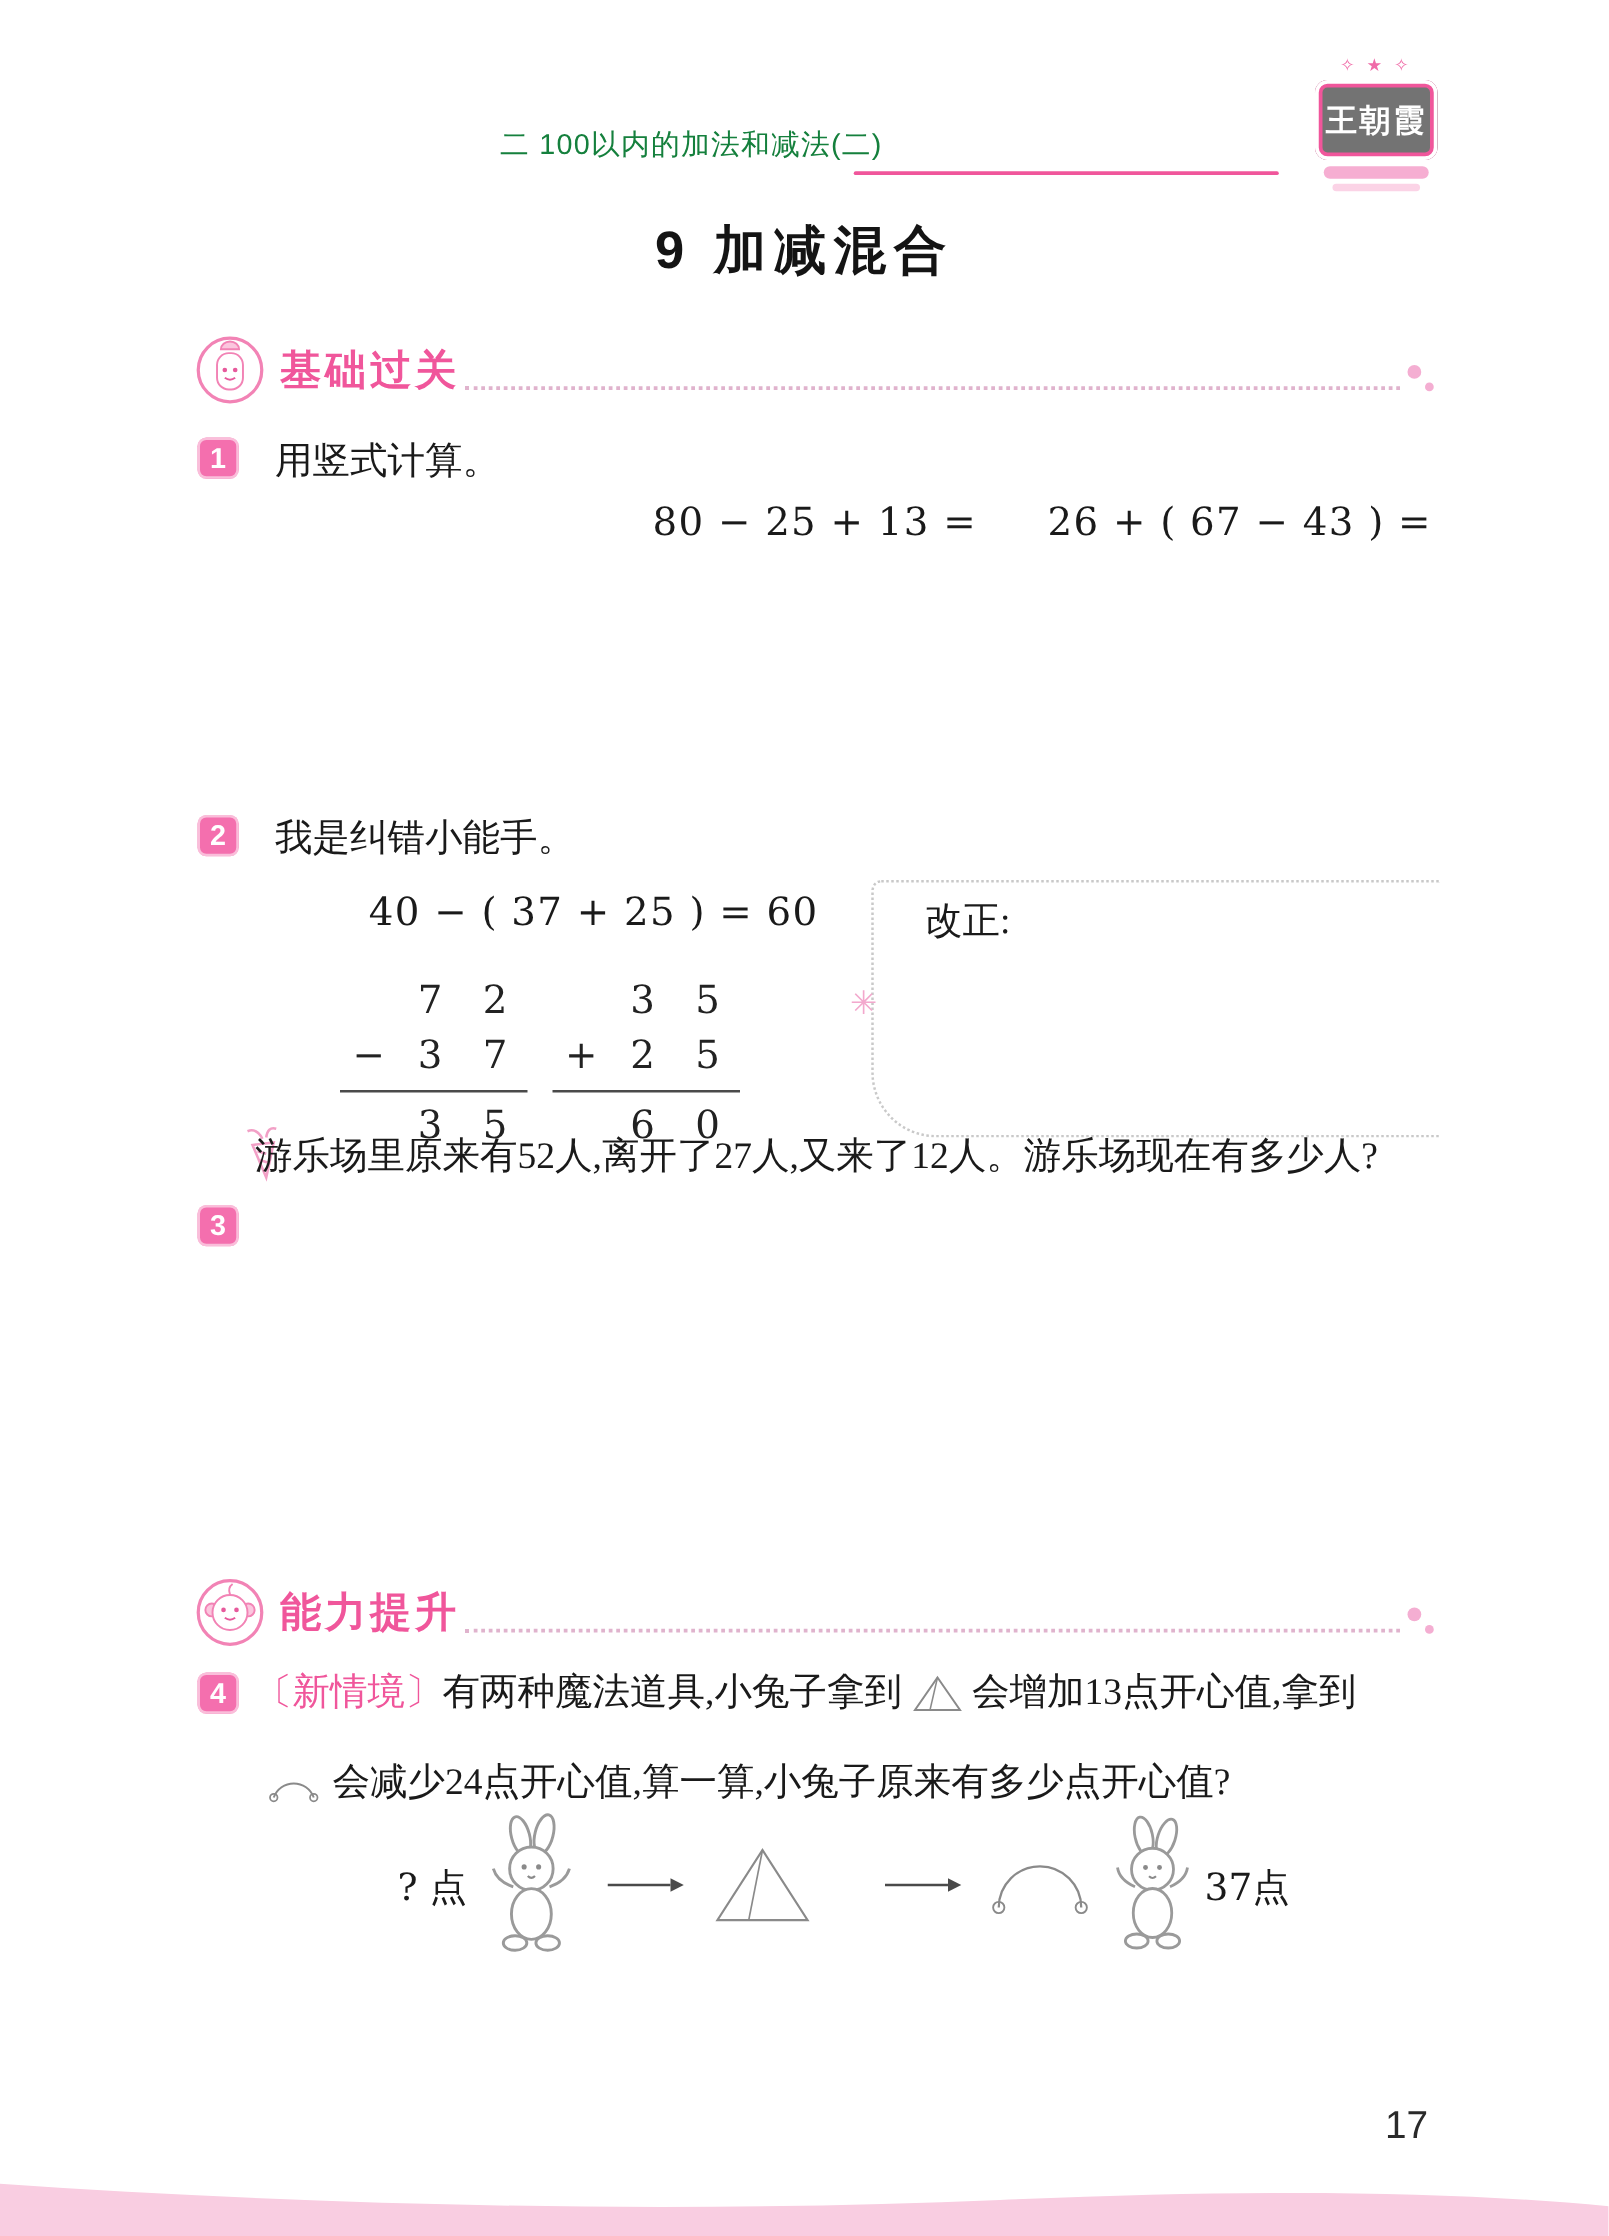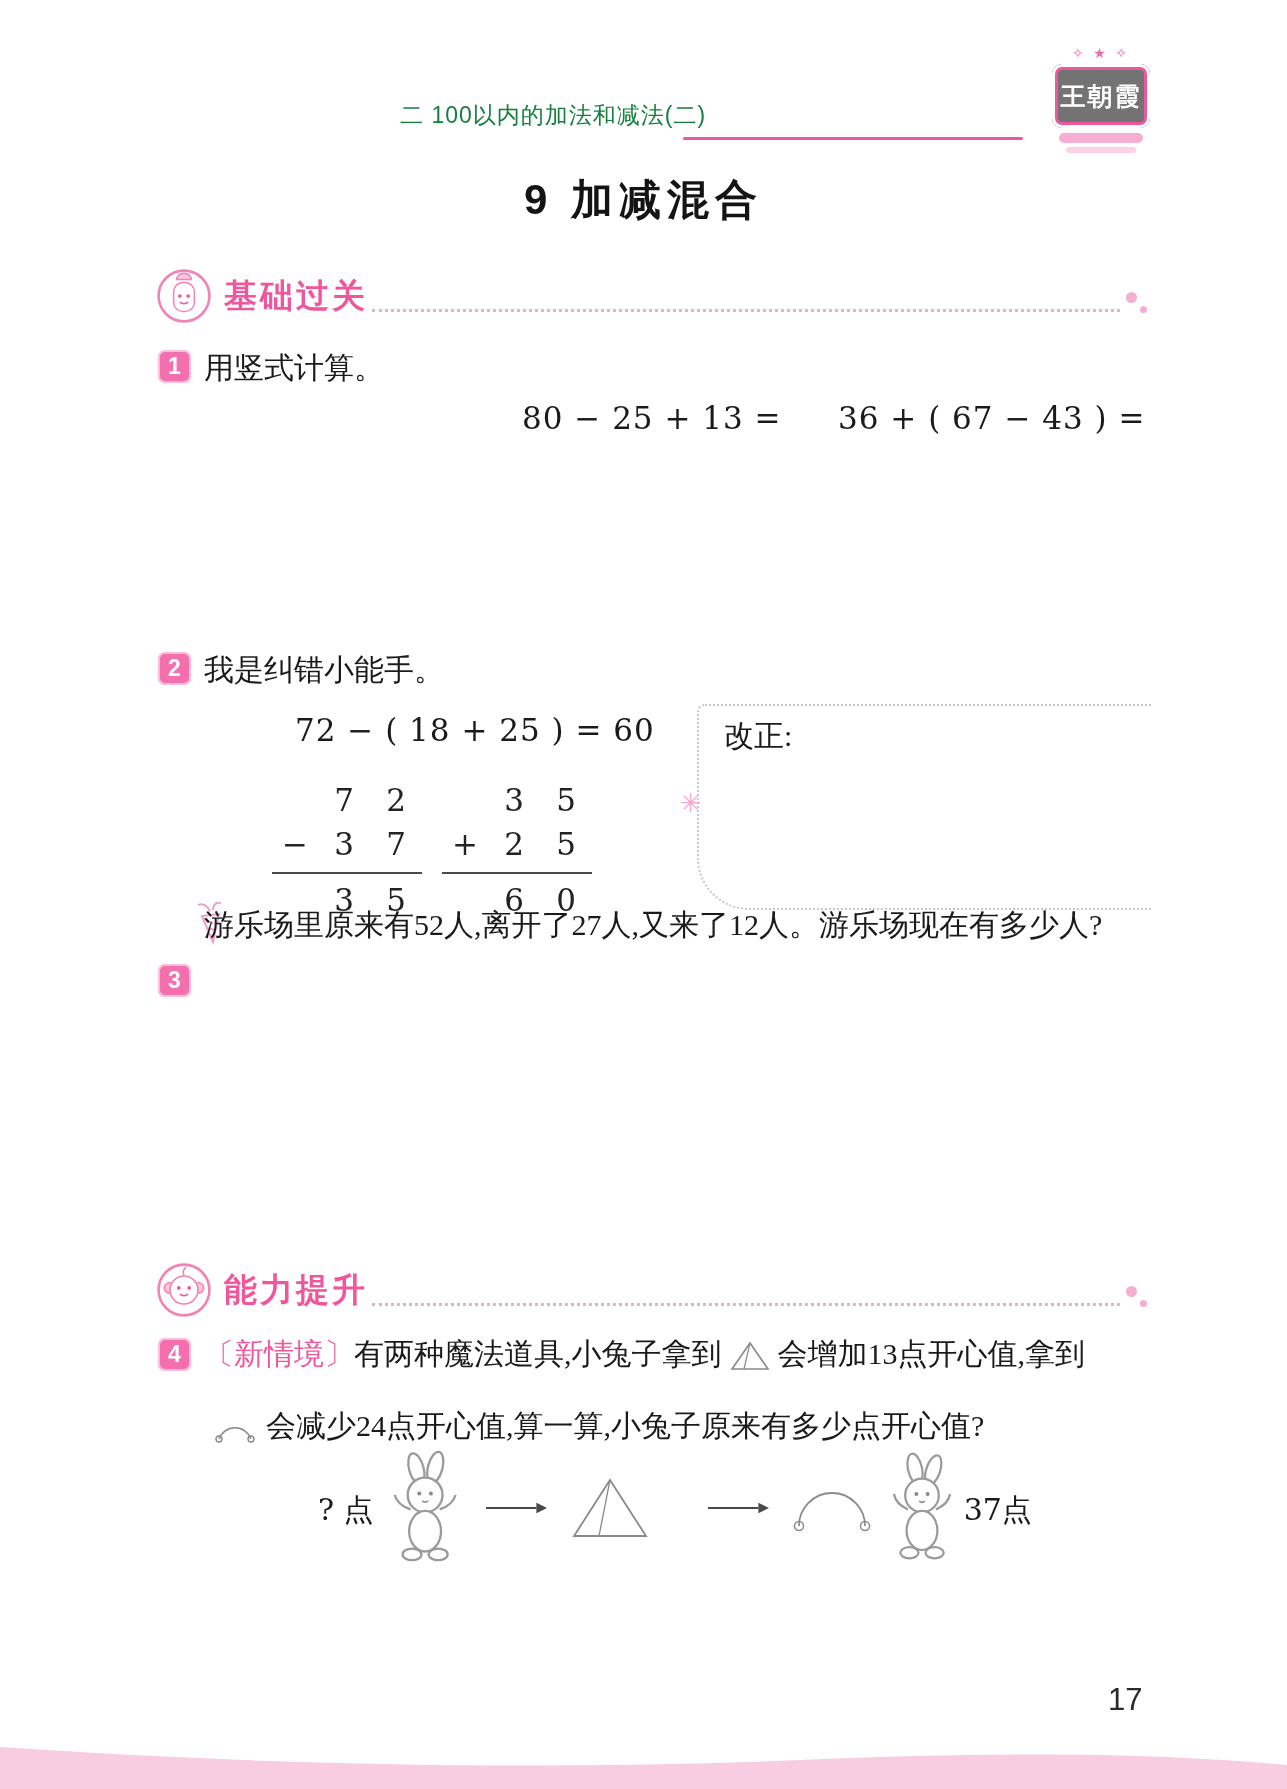--- a/index.html
+++ b/index.html
@@ -31,21 +31,21 @@
   .section-label{margin-left:12px;font-family:"Liberation Sans",sans-serif;font-weight:bold;
                  font-size:33px;color:#f0569b;letter-spacing:3px;white-space:nowrap;}
   .dotline{height:0;border-top:3px dotted #e0b3cd;}
   .dot{border-radius:50%;background:#f4aed2;}
 
   
   .qbadge{width:33px;height:33px;background:#f46fae;border-radius:7px;color:#fff;
           font-family:"Liberation Sans",sans-serif;font-weight:bold;font-size:23px;
           display:flex;align-items:center;justify-content:center;
           box-shadow:inset 0 0 0 2px rgba(255,255,255,.55);}
-  .prompt{font-size:30px;white-space:nowrap;}
+  .prompt{font-size:30px;white-space:nowrap;margin-left:16px;}
   .math{font-family:"DejaVu Serif","Liberation Serif",serif;font-size:31px;letter-spacing:1px;white-space:nowrap;}
   .qtext{font-size:30px;line-height:58px;}
   .pink{color:#f0569b;}
 
   
   .vcalc{display:grid;grid-template-columns:46px 52px 52px;row-gap:8px;
          font-family:"DejaVu Serif","Liberation Serif",serif;font-size:31px;text-align:center;color:#222;}
   .vcalc .rule{grid-column:1/4;height:0;border-top:2px solid #4a4a4a;margin-top:2px;}
 
   
@@ -94,25 +94,25 @@
     </span>
     <span class="section-label">基础过关</span>
   </div>
   <div class="abs dotline" style="top:309px;left:372px;width:748px;"></div>
   <div class="abs dot" style="top:292px;left:1126px;width:11px;height:11px;"></div>
   <div class="abs dot" style="top:306px;left:1140px;width:7px;height:7px;"></div>
 
   <div class="abs qbadge" style="top:350px;left:158px;">1</div>
   <div class="abs prompt" style="top:348px;left:204px;">用竖式计算。</div>
   <div class="abs math" style="top:400px;left:522px;">80 − 25 + 13 =</div>
-  <div class="abs math" style="top:400px;left:838px;">36 + ( 67 − 43 ) =</div>
+  <div class="abs math" style="top:400px;left:838px;">26 + ( 67 − 43 ) =</div>
 
   <div class="abs qbadge" style="top:652px;left:158px;">2</div>
   <div class="abs prompt" style="top:650px;left:204px;">我是纠错小能手。</div>
-  <div class="abs math" style="top:712px;left:295px;">72 − ( 18 + 25 ) = 60</div>
+  <div class="abs math" style="top:712px;left:295px;">40 − ( 37 + 25 ) = 60</div>
 
   <div class="abs correction-box" style="top:704px;left:697px;width:455px;height:206px;"></div>
   <div class="abs prompt" style="top:716px;left:724px;">改正:</div>
   <div class="abs sparkle" style="top:788px;left:680px;">✳</div>
 
   <div class="abs vcalc" style="top:782px;left:272px;">
     <span></span>
     <span>7</span>
     <span>2</span>
     <span>−</span>

